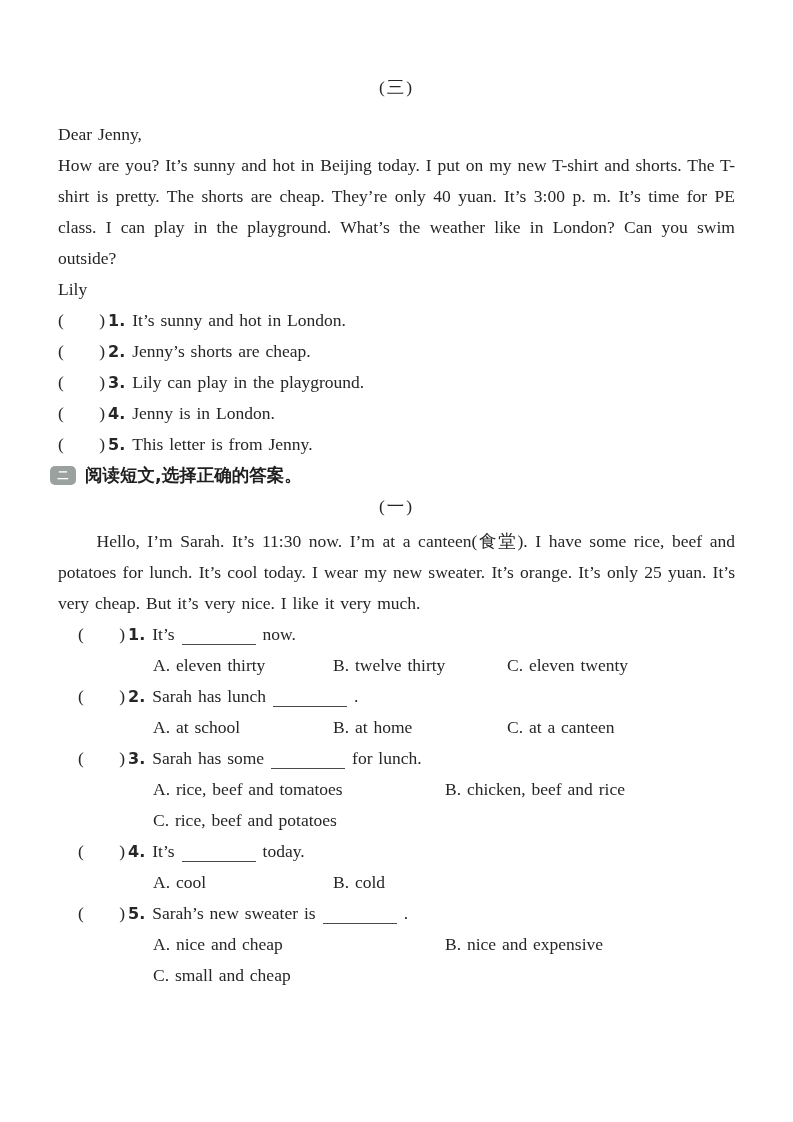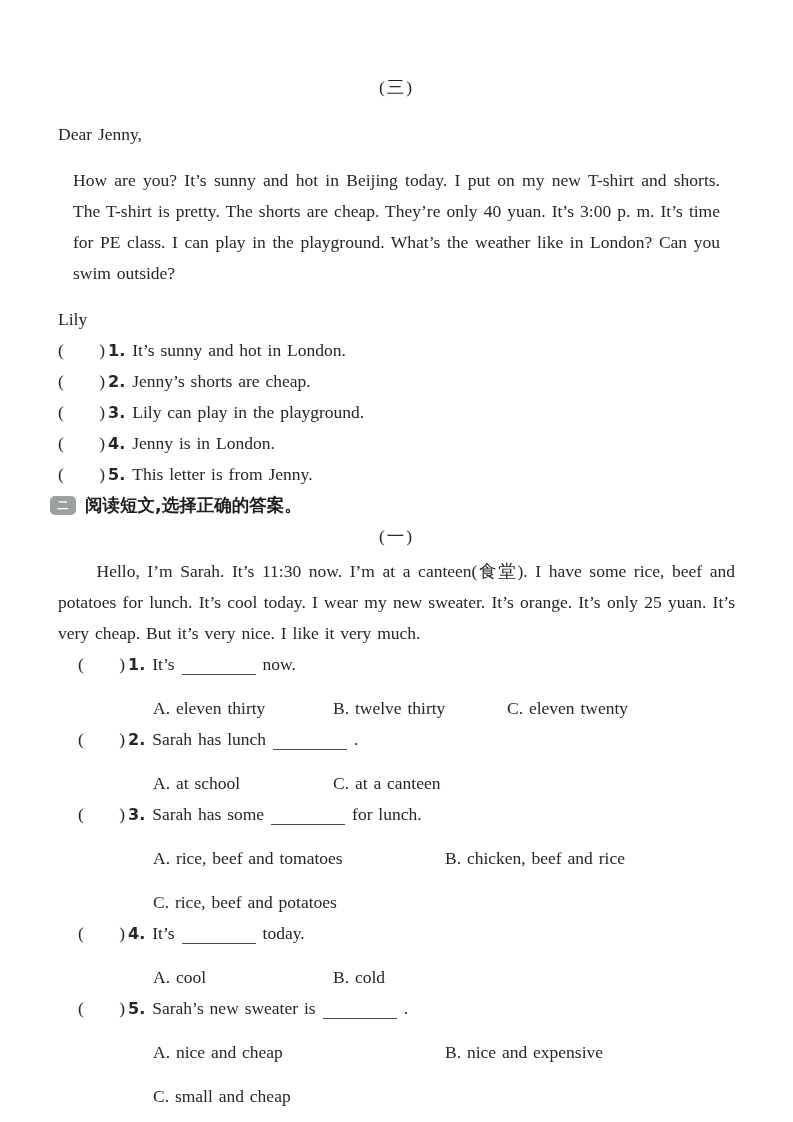--- a/index.html
+++ b/index.html
@@ -20,21 +20,21 @@
   .content {
     padding: 72px 58px 0 58px;
   }
   .center-title {
     text-align: center;
     letter-spacing: 2px;
   }
   .salutation { margin-top: 16px; }
   .letter-body {
     text-align: justify;
-    margin: 15px;
+    margin: 0;
     font-family: Liberation Serif, serif;
   }
   .q-line {
     white-space: nowrap;
   }
   .parens {
     display: inline-flex;
     justify-content: space-between;
     width: 47px;
     margin-right: 3px;
@@ -50,21 +50,20 @@
     display: inline-block;
     width: 74px;
     height: 18px;
     border-bottom: 1.5px solid #4a4a4a;
     vertical-align: -5px;
     margin: 0 7px;
   }
   .opt-row {
     display: grid;
     padding-left: 95px;
-    margin-top: 13px;
   }
   .cols3 { grid-template-columns: 180px 174px auto; }
   .cols2 { grid-template-columns: 292px auto; }
   .cols1 { grid-template-columns: auto; }
   .opt-cell { white-space: nowrap; }
   .sec-header {
     display: flex;
     align-items: center;
     gap: 9px;
     margin-left: -8px;
@@ -163,20 +162,21 @@
     </div>
 
     <div class="q-line">
       <span class="parens">
           <span>(</span>
           <span>)</span>
         </span><span class="qnum">2.</span><span>Sarah has lunch</span><span class="blank"></span><span>.</span>
     </div>
     <div class="opt-row cols3">
       <span class="opt-cell">A. at school</span>
+      <span class="opt-cell">B. at home</span>
       <span class="opt-cell">C. at a canteen</span>
     </div>
 
     <div class="q-line">
       <span class="parens">
           <span>(</span>
           <span>)</span>
         </span><span class="qnum">3.</span><span>Sarah has some</span><span class="blank"></span><span>for lunch.</span>
     </div>
     <div class="opt-row cols2">

